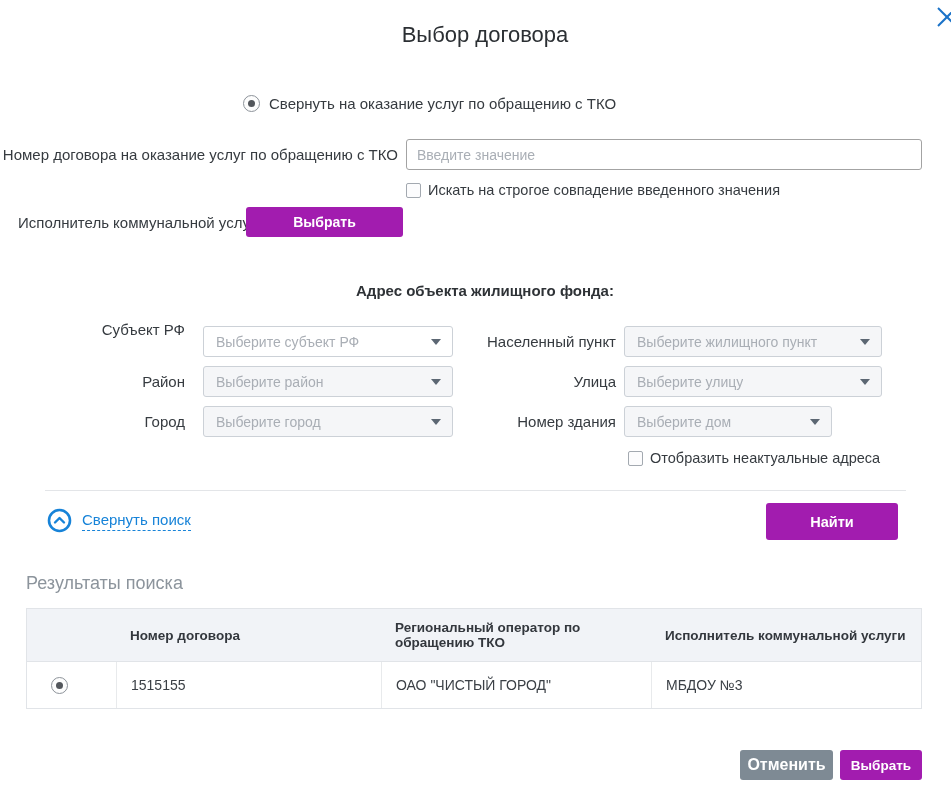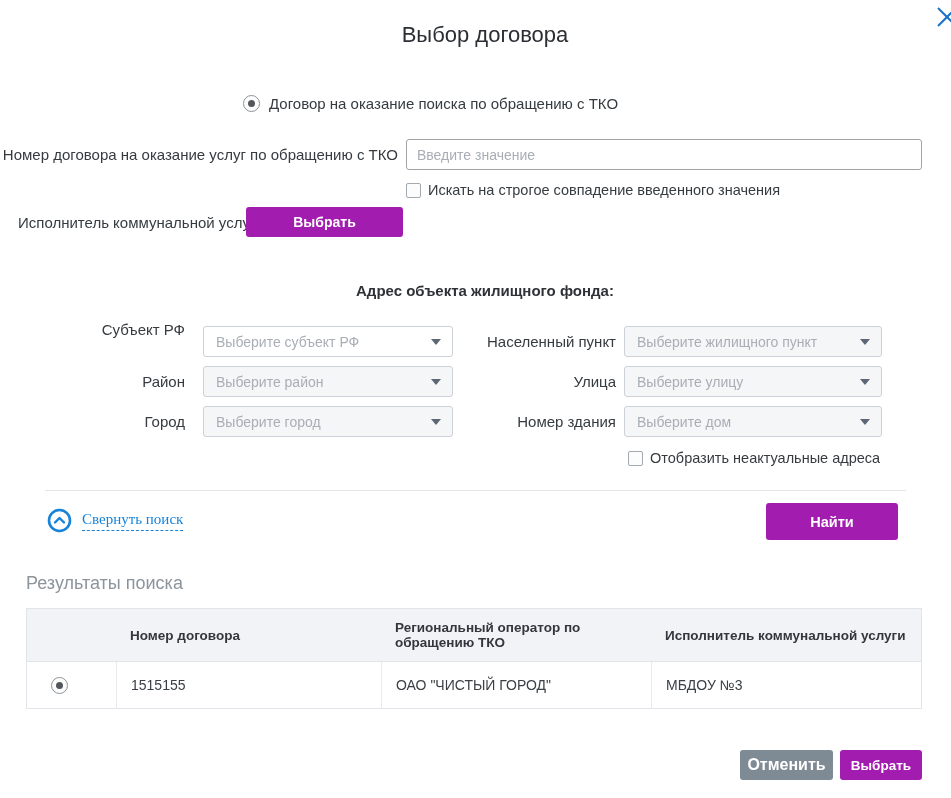--- a/index.html
+++ b/index.html
@@ -32,21 +32,21 @@
   .select .ph{color:#a9aeb5;font-size:14px;white-space:nowrap;overflow:hidden;}
   .caret{width:0;height:0;border-left:5px solid transparent;border-right:5px solid transparent;
     border-top:6px solid #5c6773;flex:none;}
   
   .btn{border:none;border-radius:3px;font-family:"Liberation Sans",sans-serif;
     font-weight:bold;color:#fff;cursor:pointer;}
   .btn-blue{background:#a21caf;}
   .btn-gray{background:#7e8a94;}
   .divider{height:1px;background:#e3e5e8;}
   .link{color:#1783d8;font-size:15px;cursor:pointer;}
-  .link .txt{border-bottom:1px dashed #1783d8;padding-bottom:2px;font-family:Liberation Serif, serif;}
+  .link .txt{border-bottom:1px dashed #1783d8;padding-bottom:2px;}
   .results-title{font-size:18px;color:#8c949c;}
   
   .table{border:1px solid #e1e4e8;}
   .thead{display:flex;background:#f1f3f7;}
   .th{font-weight:bold;font-size:13.5px;color:#33373d;display:flex;align-items:center;
     padding:8px 14px;box-sizing:border-box;min-height:52px;}
   .trow{display:flex;background:#fff;border-top:1px solid #e1e4e8;}
   .td{font-size:14px;color:#3b4046;display:flex;align-items:center;
     padding:8px 14px;box-sizing:border-box;min-height:46px;border-left:1px solid #e8eaec;}
   .td:first-child{border-left:none;}
@@ -66,21 +66,21 @@
       <line x1="21" y1="3" x2="3" y2="21" stroke="#1a72c8" stroke-width="2"></line>
     </svg>
   </div>
 
   <div class="abs title">Выбор договора</div>
 
   <div class="abs flexrow" style="left:243px;top:95px;gap:9px;">
     <span class="radio">
         <span class="dot"></span>
       </span>
-    <span class="lbl">Договор на оказание поиска по обращению с ТКО</span>
+    <span class="lbl">Свернуть на оказание услуг по обращению с ТКО</span>
   </div>
 
   <div class="abs lbl lbl-r" style="left:0;top:146px;width:398px;">Номер договора на оказание услуг по обращению с ТКО</div>
   <input class="abs tinput" style="left: 406px; top: 139px; width: 516px;" placeholder="Введите значение">
 
   <div class="abs flexrow" style="left:406px;top:182px;gap:7px;">
     <span class="cb"></span>
     <span class="lbl" style="font-size:14.5px;">Искать на строгое совпадение введенного значения</span>
   </div>
 
@@ -113,21 +113,21 @@
     <span class="caret"></span>
   </div>
 
   <div class="abs lbl lbl-r" style="left:400px;top:373px;width:216px;">Улица</div>
   <div class="abs select dim" style="left:624px;top:366px;width:258px;">
     <span class="ph">Выберите улицу</span>
     <span class="caret"></span>
   </div>
 
   <div class="abs lbl lbl-r" style="left:400px;top:413px;width:216px;">Номер здания</div>
-  <div class="abs select dim" style="left:624px;top:406px;width:258px;text-align:right;">
+  <div class="abs select dim" style="left:624px;top:406px;width:208px;text-align:right;">
     <span class="ph">Выберите дом</span>
     <span class="caret"></span>
   </div>
 
   <div class="abs flexrow" style="left:628px;top:450px;gap:7px;">
     <span class="cb"></span>
     <span class="lbl" style="font-size:14.5px;">Отобразить неактуальные адреса</span>
   </div>
 
   <div class="abs divider" style="left:45px;top:490px;width:861px;"></div>

